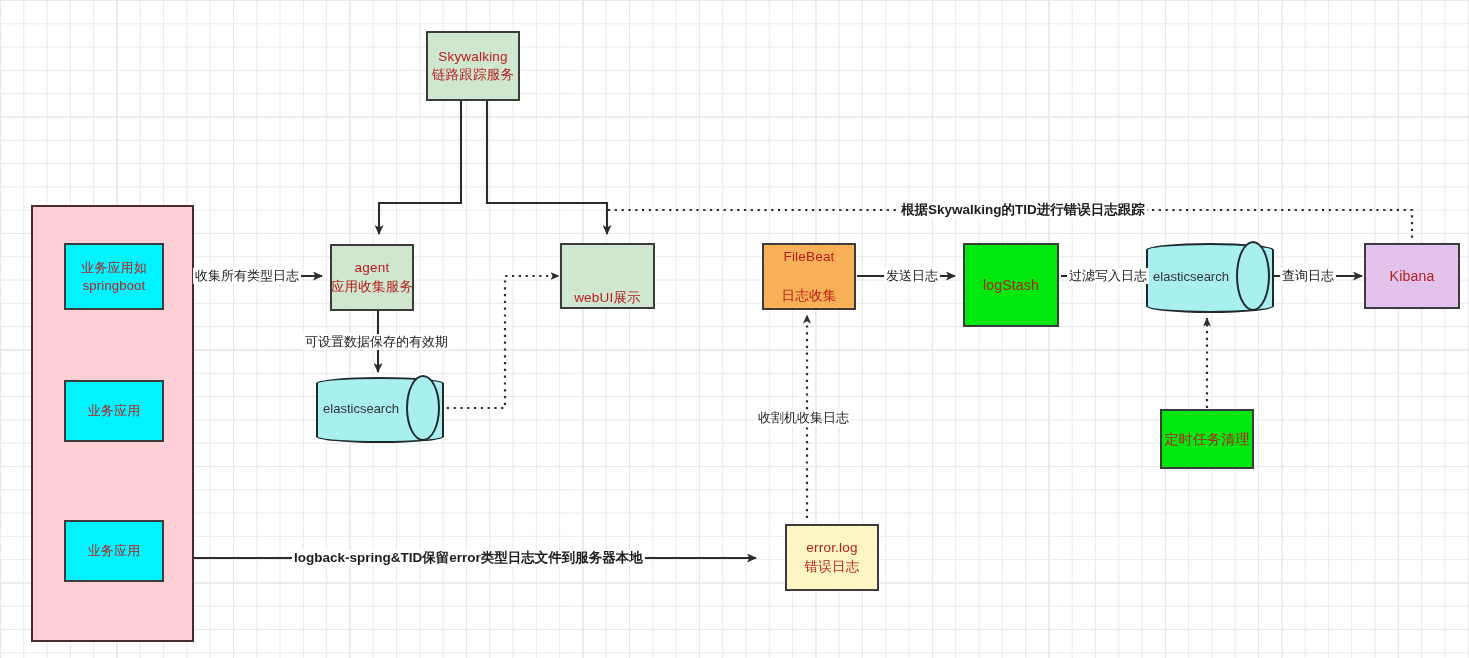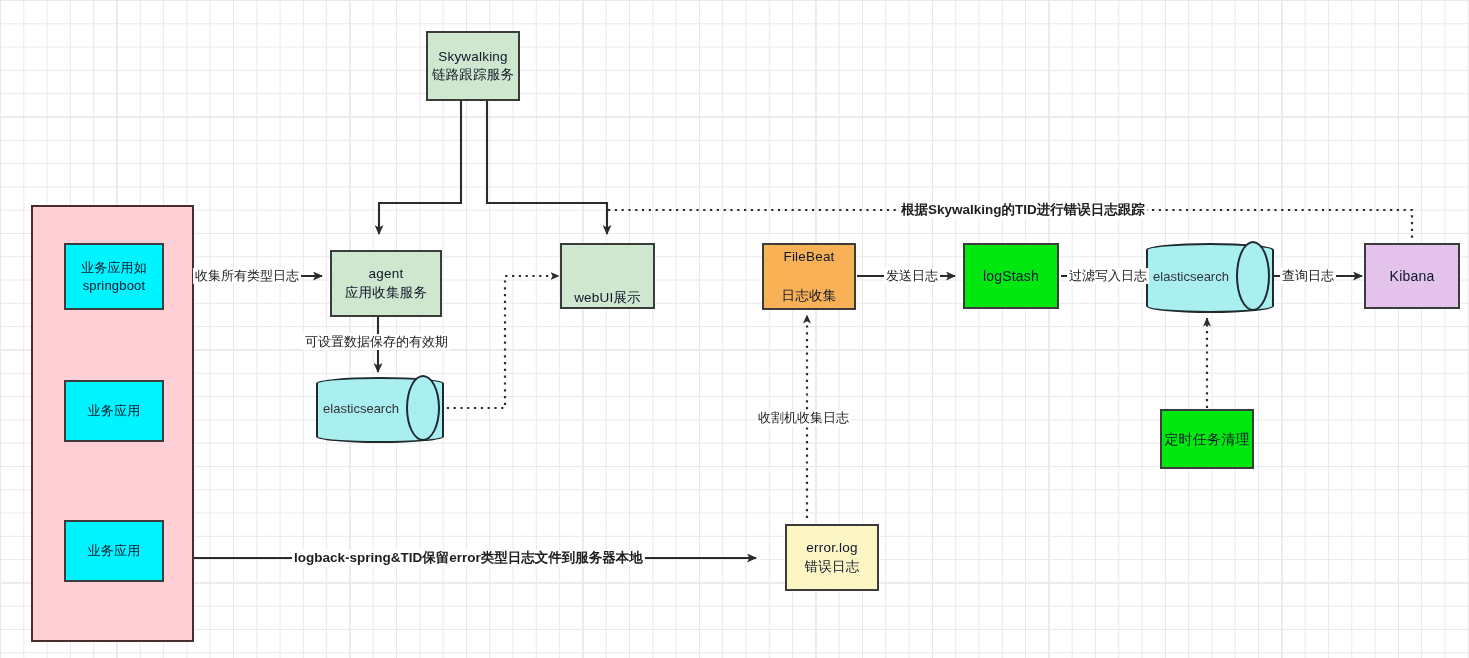--- a/index.html
+++ b/index.html
@@ -38,21 +38,21 @@
   }
   .node {
     position: absolute;
     box-sizing: border-box;
     display: flex;
     flex-direction: column;
     align-items: center;
     justify-content: center;
     text-align: center;
     border: 2px solid #3b3b3b;
-    color: #0f172a;
+    color: #b91c1c;
     line-height: 1.35;
     letter-spacing: 0.2px;
   }
   .node .l1, .node .l2 {
     display: block;
     white-space: nowrap;
   }
   .group-box {
     position: absolute;
     box-sizing: border-box;
@@ -194,41 +194,41 @@
   </div>
 
   <div class="node cyan" style="left:64px; top:380px; width:100px; height:62px;">
     <span class="l1">业务应用</span>
   </div>
 
   <div class="node cyan" style="left:64px; top:520px; width:100px; height:62px;">
     <span class="l1">业务应用</span>
   </div>
 
-  <div class="node green-soft" style="left:330px; top:250px; width:112px; height:67px;align-items:center;">
+  <div class="node green-soft" style="left:330px; top:244px; width:84px; height:67px;align-items:center;">
     <span class="l1">agent</span>
     <span class="l2">应用收集服务</span>
   </div>
 
   <div class="node green-soft" style="left:560px; top:243px; width:95px; height:66px;justify-content:flex-end;">
     <span class="l1">webUI展示</span>
   </div>
 
   <div class="cylinder" style="left:316px; top:377px; width:124px; height:62px;">
     <div class="body"></div>
     <div class="cap"></div>
     <div class="clabel">elasticsearch</div>
   </div>
 
   <div class="node orange" style="left:762px; top:243px; width:94px; height:67px;">
     <span class="l1">FileBeat</span>
     <span class="l2">日志收集</span>
   </div>
 
-  <div class="node green-bright" style="left:963px; top:243px; width:96px; height:66px;">
+  <div class="node green-bright" style="left:963px; top:243px; width:96px; height:84px;">
     <span class="l1">logStash</span>
   </div>
 
   <div class="cylinder" style="left:1146px; top:243px; width:124px; height:66px;">
     <div class="body"></div>
     <div class="cap"></div>
     <div class="clabel">elasticsearch</div>
   </div>
 
   <div class="node purple" style="left:1364px; top:243px; width:96px; height:66px;justify-content:center;">

